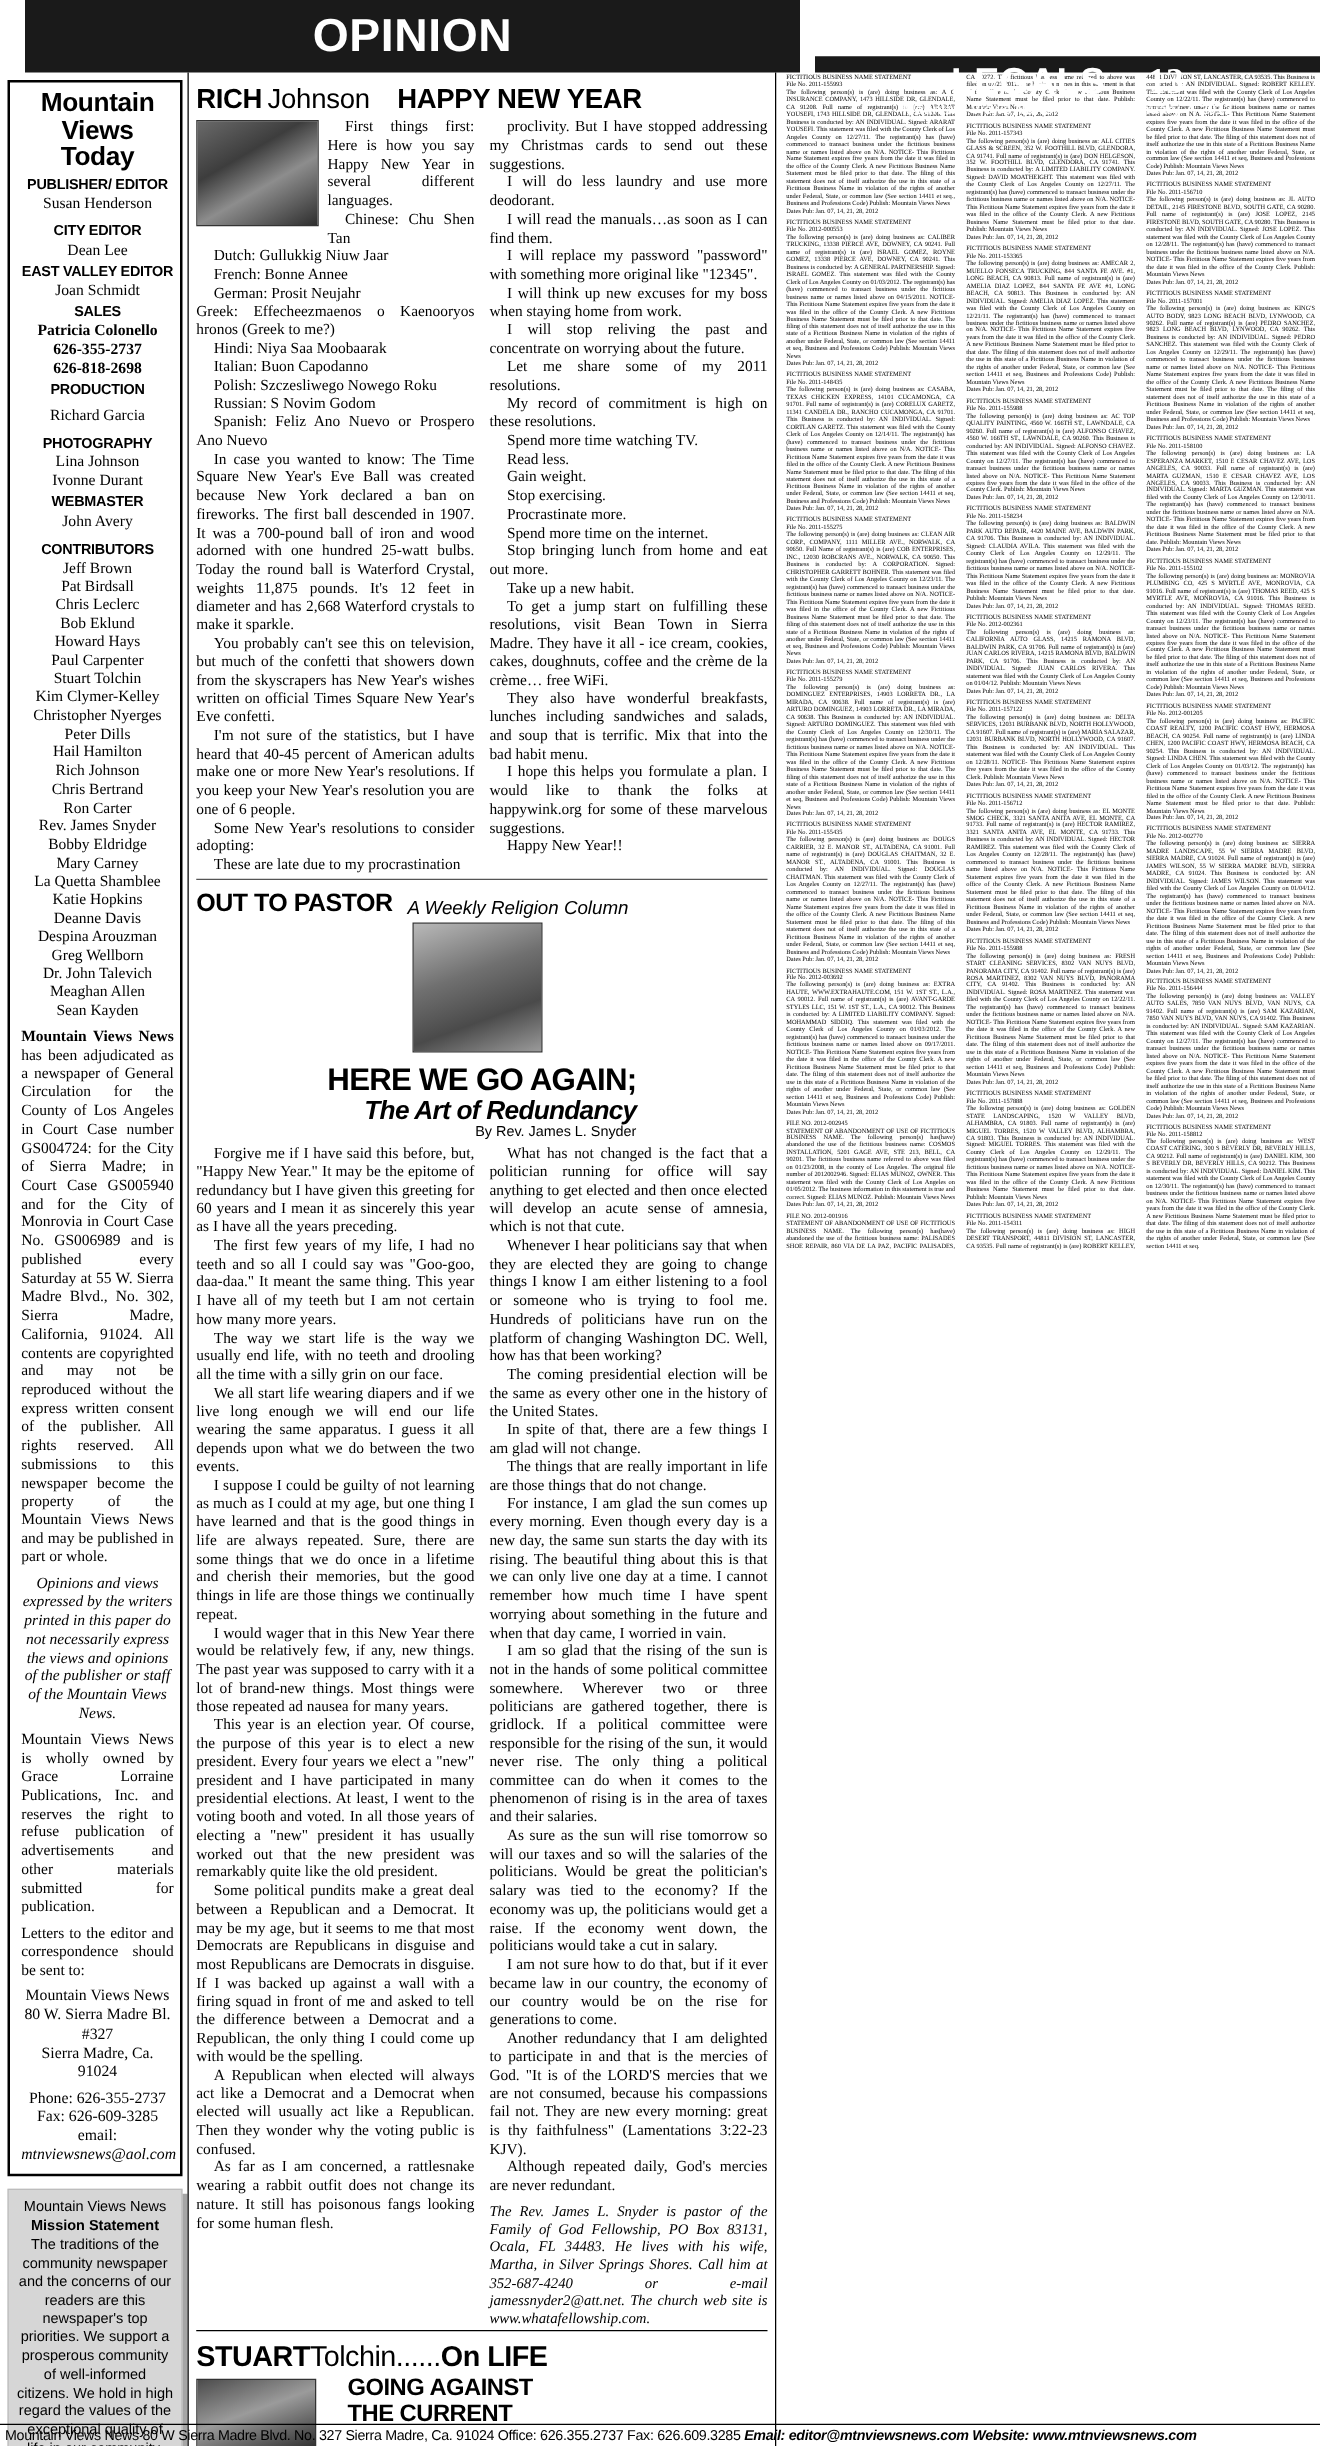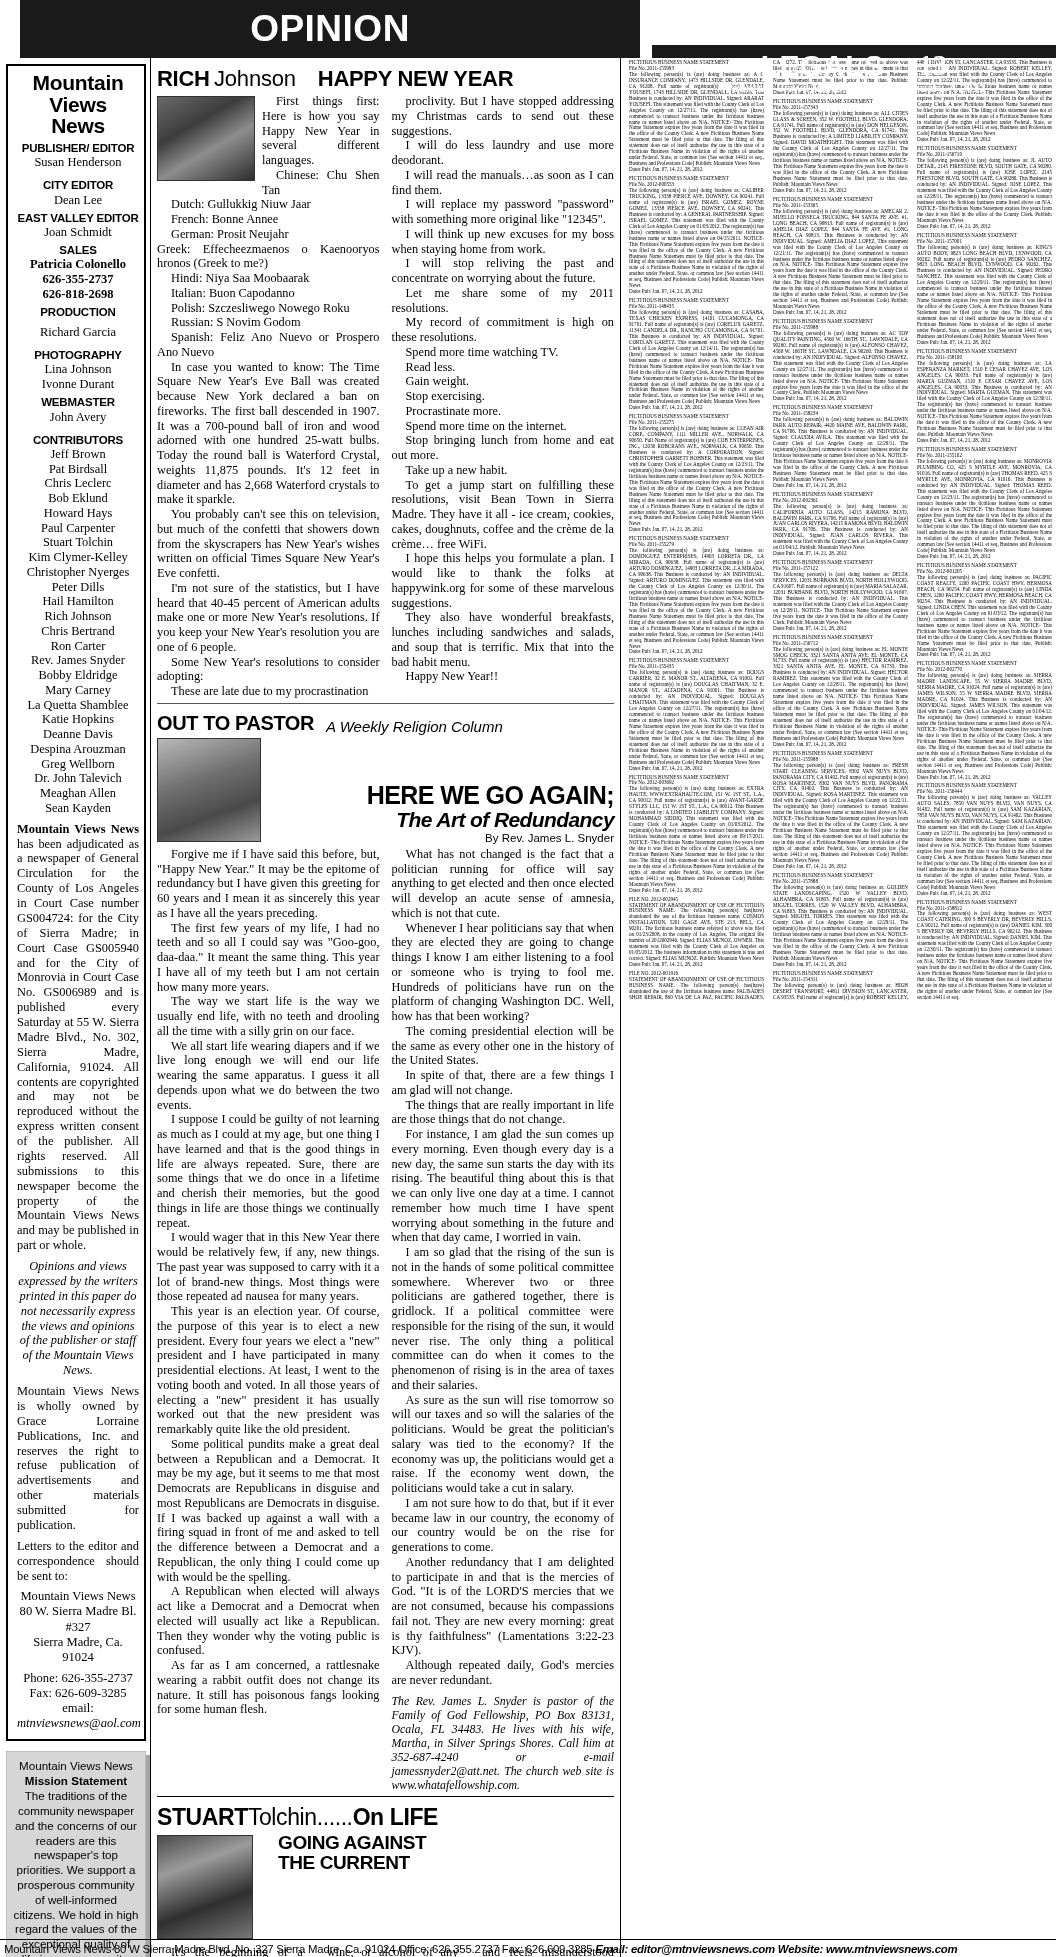--- a/index.html
+++ b/index.html
@@ -211,21 +211,21 @@
     </div>
   </div>
 
   <div class="body-wrap">
 
     <div class="col-masthead">
       <div class="mh-box">
         <div class="mh-title">
           <div>Mountain</div>
           <div>Views</div>
-          <div>News</div>
+          <div>Today</div>
         </div>
 
         <div>
           <div class="mh-role">PUBLISHER/ EDITOR</div>
           <div class="mh-name">Susan Henderson</div>
           <div class="mh-spacer"></div>
           <div class="mh-role">CITY EDITOR</div>
           <div class="mh-name">Dean Lee</div>
           <div class="mh-role">EAST VALLEY EDITOR</div>
           <div class="mh-name">Joan Schmidt</div>
@@ -344,35 +344,35 @@
             <p>My record of commitment is high on these resolutions.</p>
             <p>Spend more time watching TV.</p>
             <p>Read less.</p>
             <p>Gain weight.</p>
             <p>Stop exercising.</p>
             <p>Procrastinate more.</p>
             <p>Spend more time on the internet.</p>
             <p>Stop bringing lunch from home and eat out more.</p>
             <p>Take up a new habit.</p>
             <p>To get a jump start on fulfilling these resolutions, visit Bean Town in Sierra Madre. They have it all - ice cream, cookies, cakes, doughnuts, coffee and the crème de la crème… free WiFi.</p>
+            <p>They also have wonderful breakfasts, lunches including sandwiches and salads, and soup that is terrific. Mix that into the bad habit menu.</p>
             <p>I hope this helps you formulate a plan. I would like to thank the folks at happywink.org for some of these marvelous suggestions.</p>
-            <p>They also have wonderful breakfasts, lunches including sandwiches and salads, and soup that is terrific. Mix that into the bad habit menu.</p>
             <p>Happy New Year!!</p>
           </div>
         </div>
       </div>
 
       <div class="rule-thin"></div>
 
       <div class="colhead-row">
         <span class="t1">OUT TO PASTOR</span>
         <span class="t2">A Weekly Religion Column</span>
       </div>
 
-      <div style="display:flex; gap:8px; align-items:flex-end;">
+      <div style="display:flex; gap:8px; align-items:center;flex-direction:column;">
         <div class="photo p2" style="float:none; width:104px; height:104px;"></div>
         <div style="flex:1;">
           <div class="bighead">
             <span>HERE WE GO AGAIN;</span>
             <span class="sub">The Art of Redundancy</span>
           </div>
           <div class="byline">By Rev. James L. Snyder</div>
         </div>
       </div>
 

